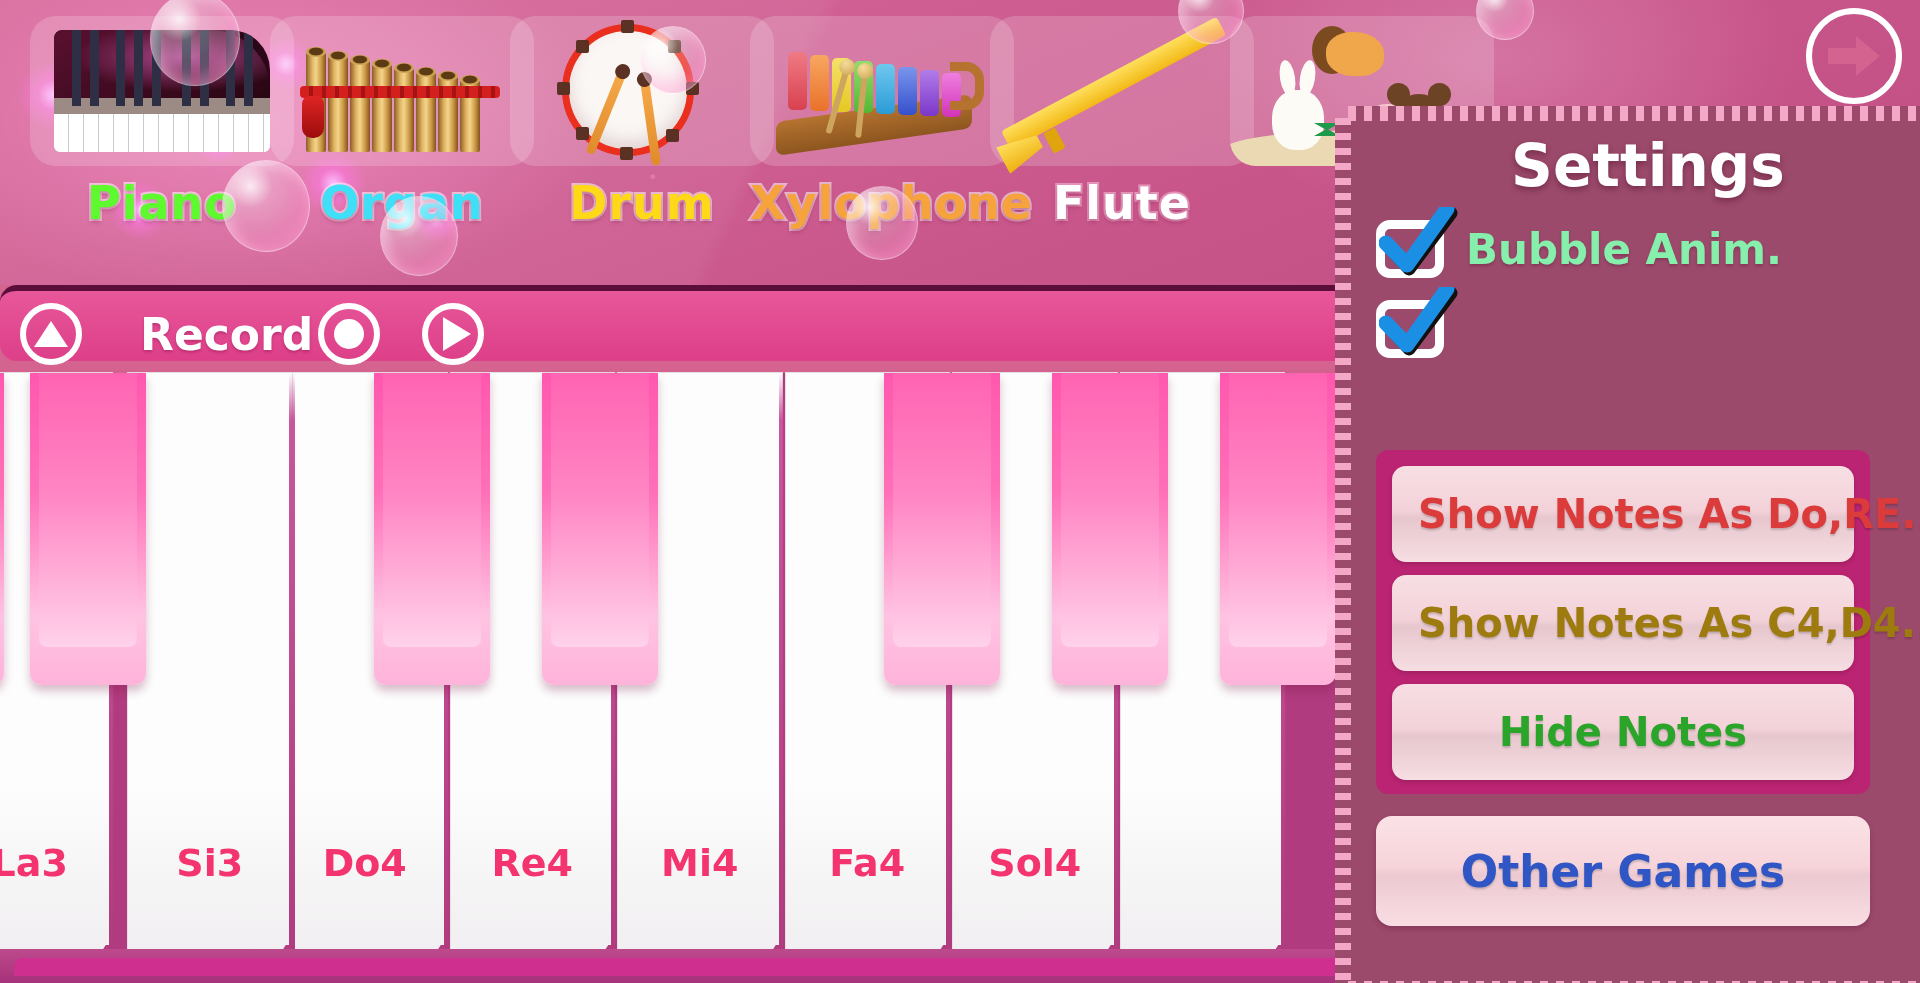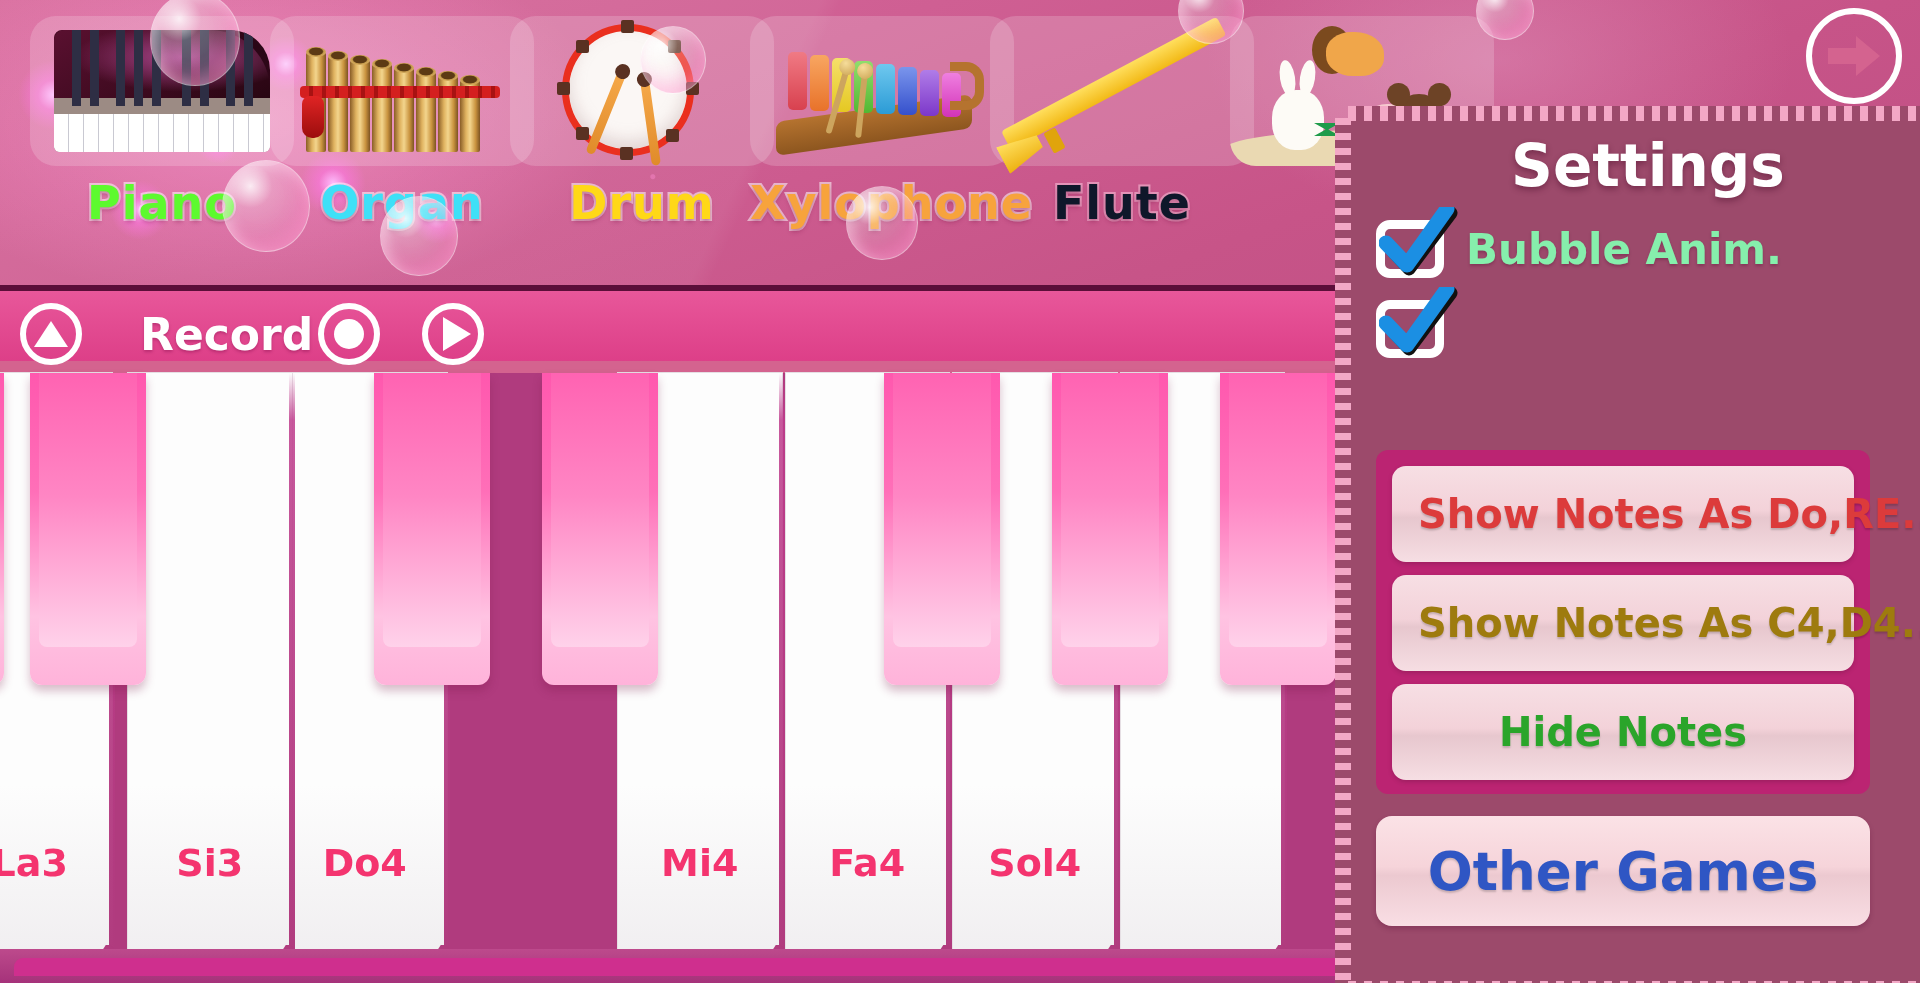--- a/index.html
+++ b/index.html
@@ -127,21 +127,21 @@
     background:repeating-linear-gradient(135deg,#fff 0 5px,#e03030 5px 10px); }
   .bowtie{ position:absolute; width:26px; height:13px; background:#1e9b4a;
     clip-path:polygon(0 0,45% 50%,0 100%,100% 100%,55% 50%,100% 0); }
 
   
   .next-btn{ position:absolute; right:18px; top:8px; width:96px; height:96px; border-radius:50%;
     border:6px solid #fff; display:flex; align-items:center; justify-content:center; }
 
   
   .record-bar{ position:absolute; left:0; top:285px; width:1920px; height:76px;
-    background:linear-gradient(#e8579a,#dd3f88); border-top:6px solid #5b0e39; }
+    background:linear-gradient(#e8579a,#dd3f88); border-top:6px solid #5b0e39;border-radius:17px; }
   .circ-btn{ width:62px; height:62px; border-radius:50%; border:6px solid #fff;
     display:flex; align-items:center; justify-content:center; }
   .up-tri{ width:0;height:0;border-left:17px solid transparent;border-right:17px solid transparent;border-bottom:26px solid #fff;}
   .rec-dot{ width:30px;height:30px;border-radius:50%;background:#fff;}
   .play-tri{ width:0;height:0;border-top:17px solid transparent;border-bottom:17px solid transparent;border-left:28px solid #fff; margin-left:7px;}
   .record-label{ font-family:"DejaVu Sans",sans-serif; font-weight:bold; font-size:44px; color:#fff;
     text-shadow:0 2px 3px rgba(120,10,70,.35);}
 
   
   .mini-kb{ position:absolute; left:516px; top:289px; width:1404px; height:80px;
@@ -304,21 +304,21 @@
 
     <div class="tab" style="left:990px">
       <div class="art">
         <div class="flute-art">
           <div class="flute-body"></div>
           <div class="flute-bell"></div>
           <div class="flute-ring"></div>
         </div>
       </div>
     </div>
-    <div class="tab-label" style="left:990px;color:#0f172a;-webkit-text-stroke:4px rgba(255,210,230,.5);">Flute</div>
+    <div class="tab-label" style="left:990px;color:#ffffff;-webkit-text-stroke:4px rgba(255,210,230,.5);">Flute</div>
 
     <div class="tab" style="left:1230px">
       <div class="art animals">
         <div class="ground"></div>
         <div class="horse-mane"></div>
         <div class="horse"></div>
         <div class="bunny"></div>
         <div class="pig"></div>
         <div class="bear"></div>
         <div class="bowtie" style="left:84px;bottom:30px;"></div>
@@ -451,20 +451,25 @@
       <div class="wkey" style="left: 785.5px; width: 163.5px;">
         <div class="sep"></div>
         <div class="flare"></div>
         <div class="klabel">Fa4</div>
       </div>
       <div class="wkey" style="left: 618px; width: 163.5px;">
         <div class="sep"></div>
         <div class="flare"></div>
         <div class="klabel">Mi4</div>
       </div>
+      <div class="wkey" style="left: 450.5px; width: 163.5px;">
+        <div class="sep"></div>
+        <div class="flare"></div>
+        <div class="klabel">Re4</div>
+      </div>
       <div class="wkey" style="left: 283px; width: 163.5px;">
         <div class="sep"></div>
         <div class="flare"></div>
         <div class="klabel">Do4</div>
       </div>
       <div class="wkey" style="left: 128px; width: 163.5px;">
         <div class="sep"></div>
         <div class="flare"></div>
         <div class="klabel">Si3</div>
       </div>
@@ -515,17 +520,17 @@
       </div>
       <div class="opt-btn">
         <span class="opt-text" style="color:#9e7b0e">Show Notes As C4,D4...</span>
       </div>
       <div class="opt-btn center">
         <span class="opt-text" style="color:#2aa52a">Hide Notes</span>
       </div>
     </div>
 
     <div class="other-btn">
-      <span class="opt-text" style="color:#2f56c4;font-size:53px;">Other Games</span>
+      <span class="opt-text" style="color:#2f56c4;font-size:44px;">Other Games</span>
     </div>
   </div>
 
 </div>
 
 </body></html>

